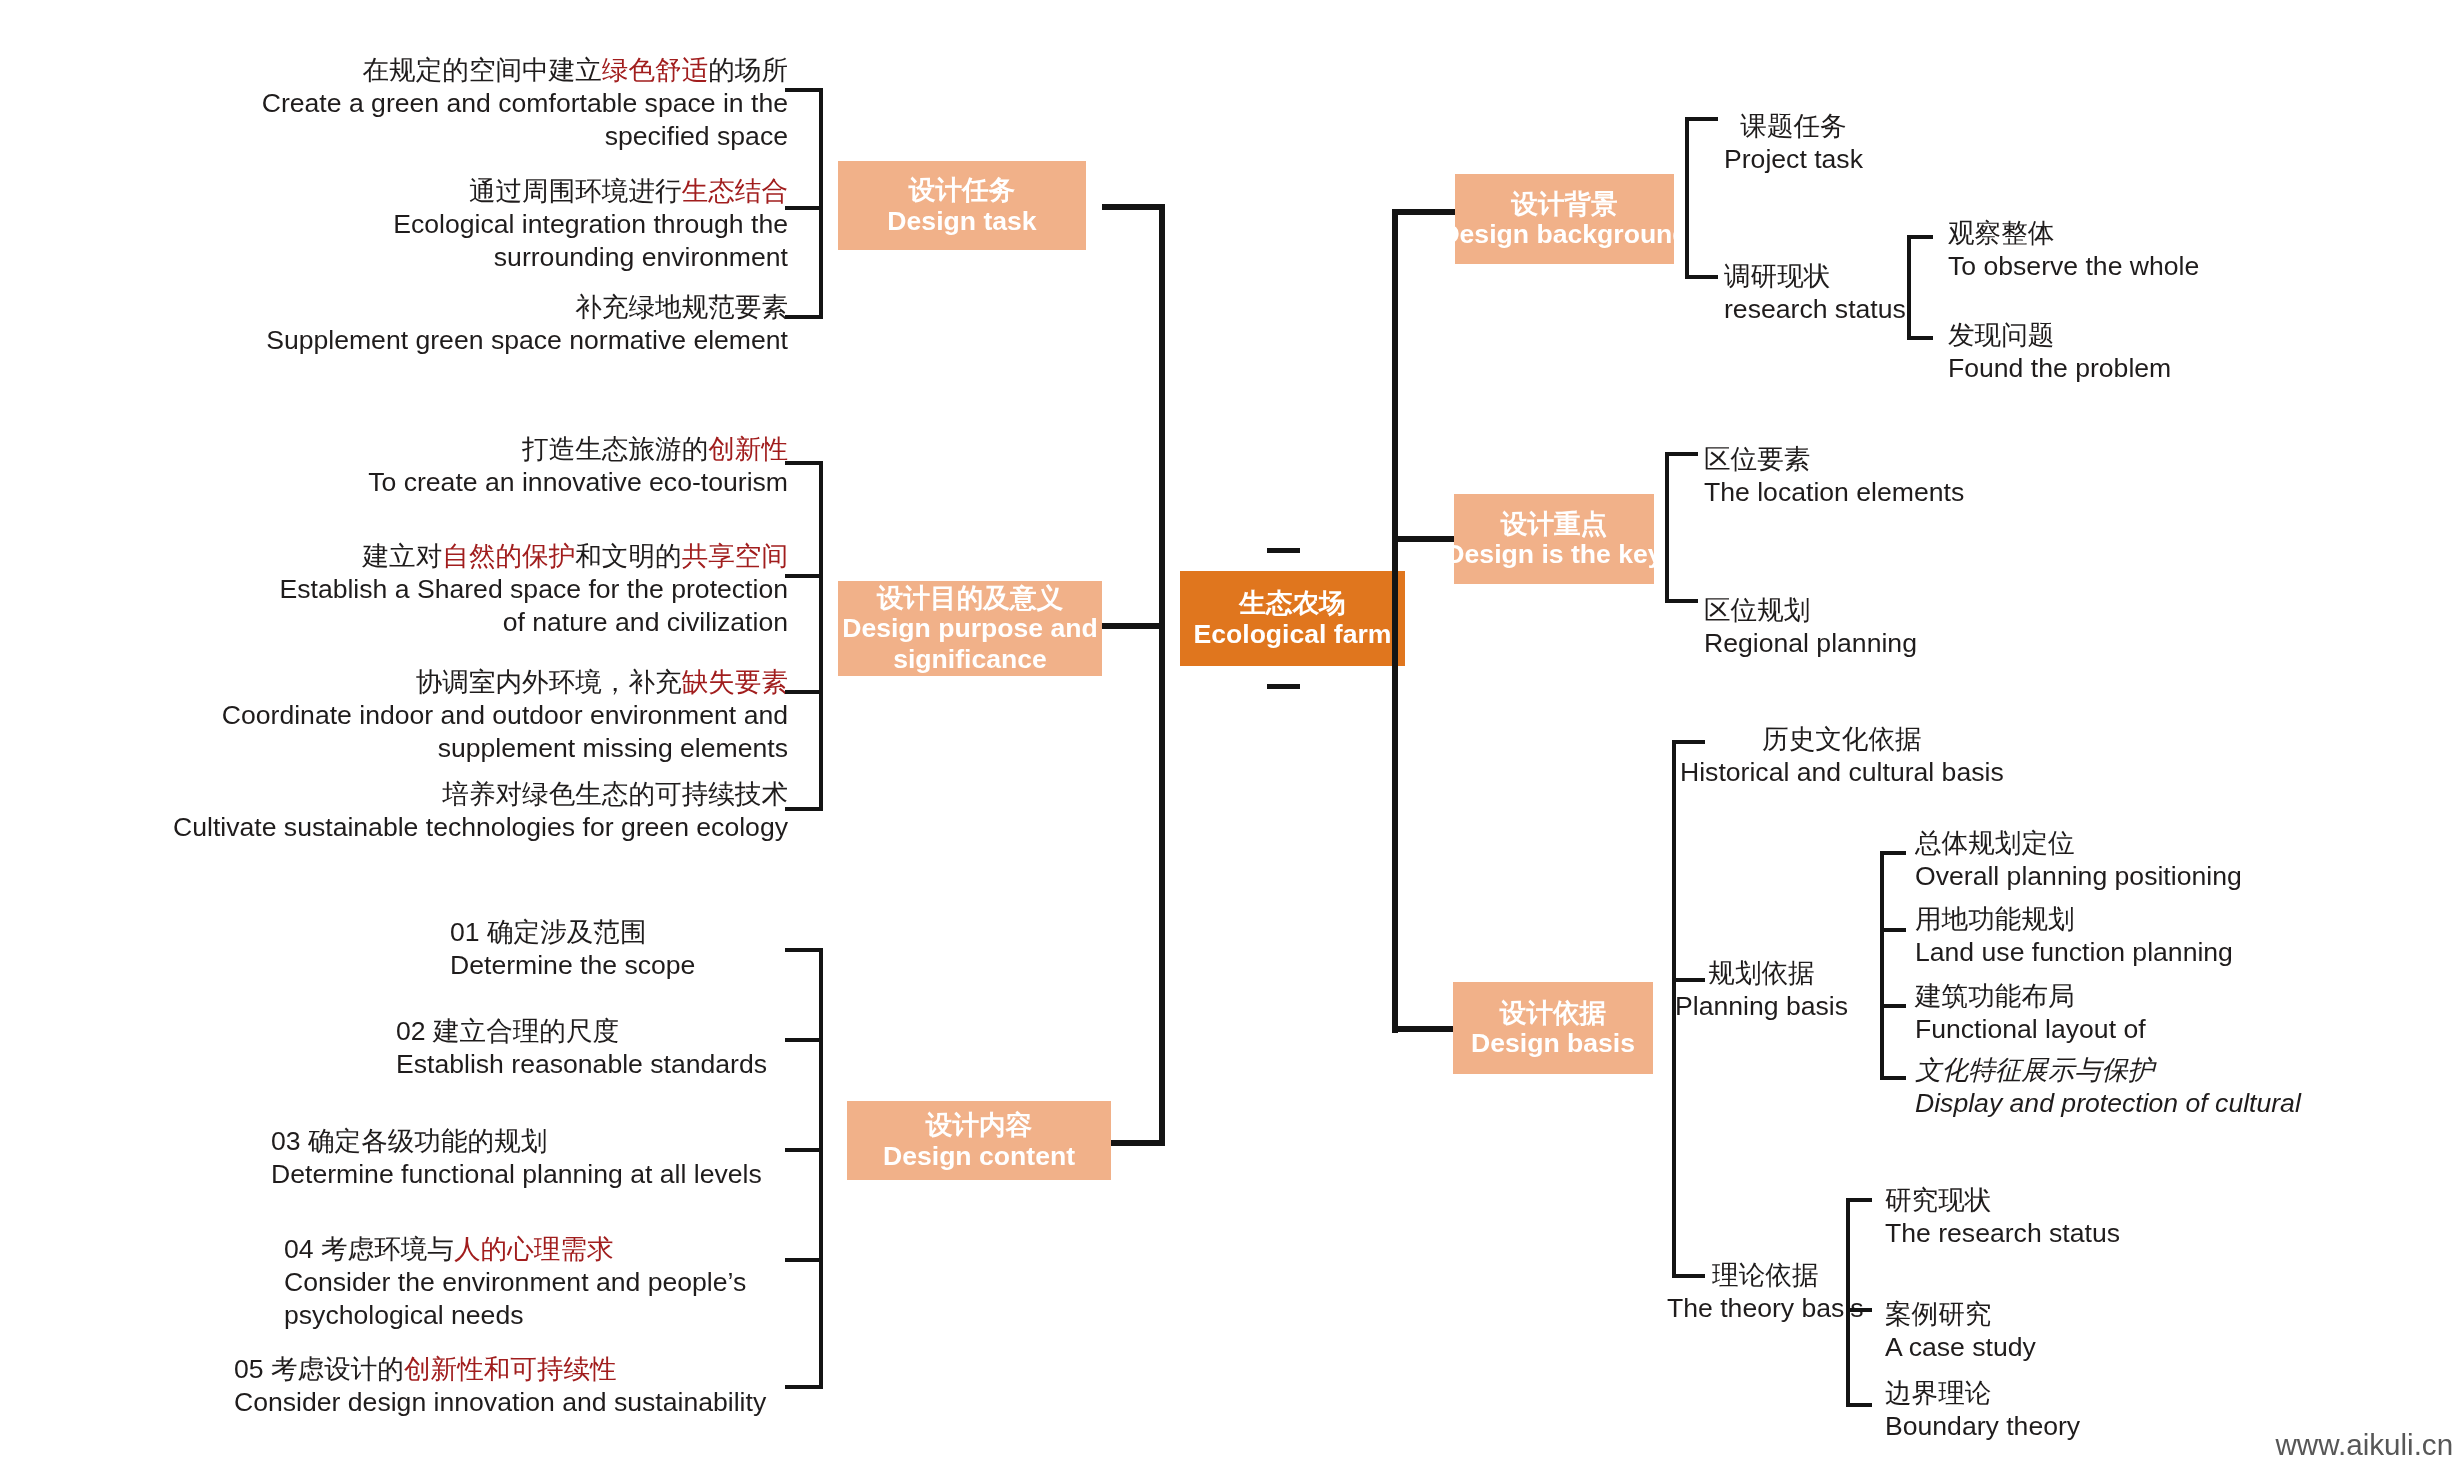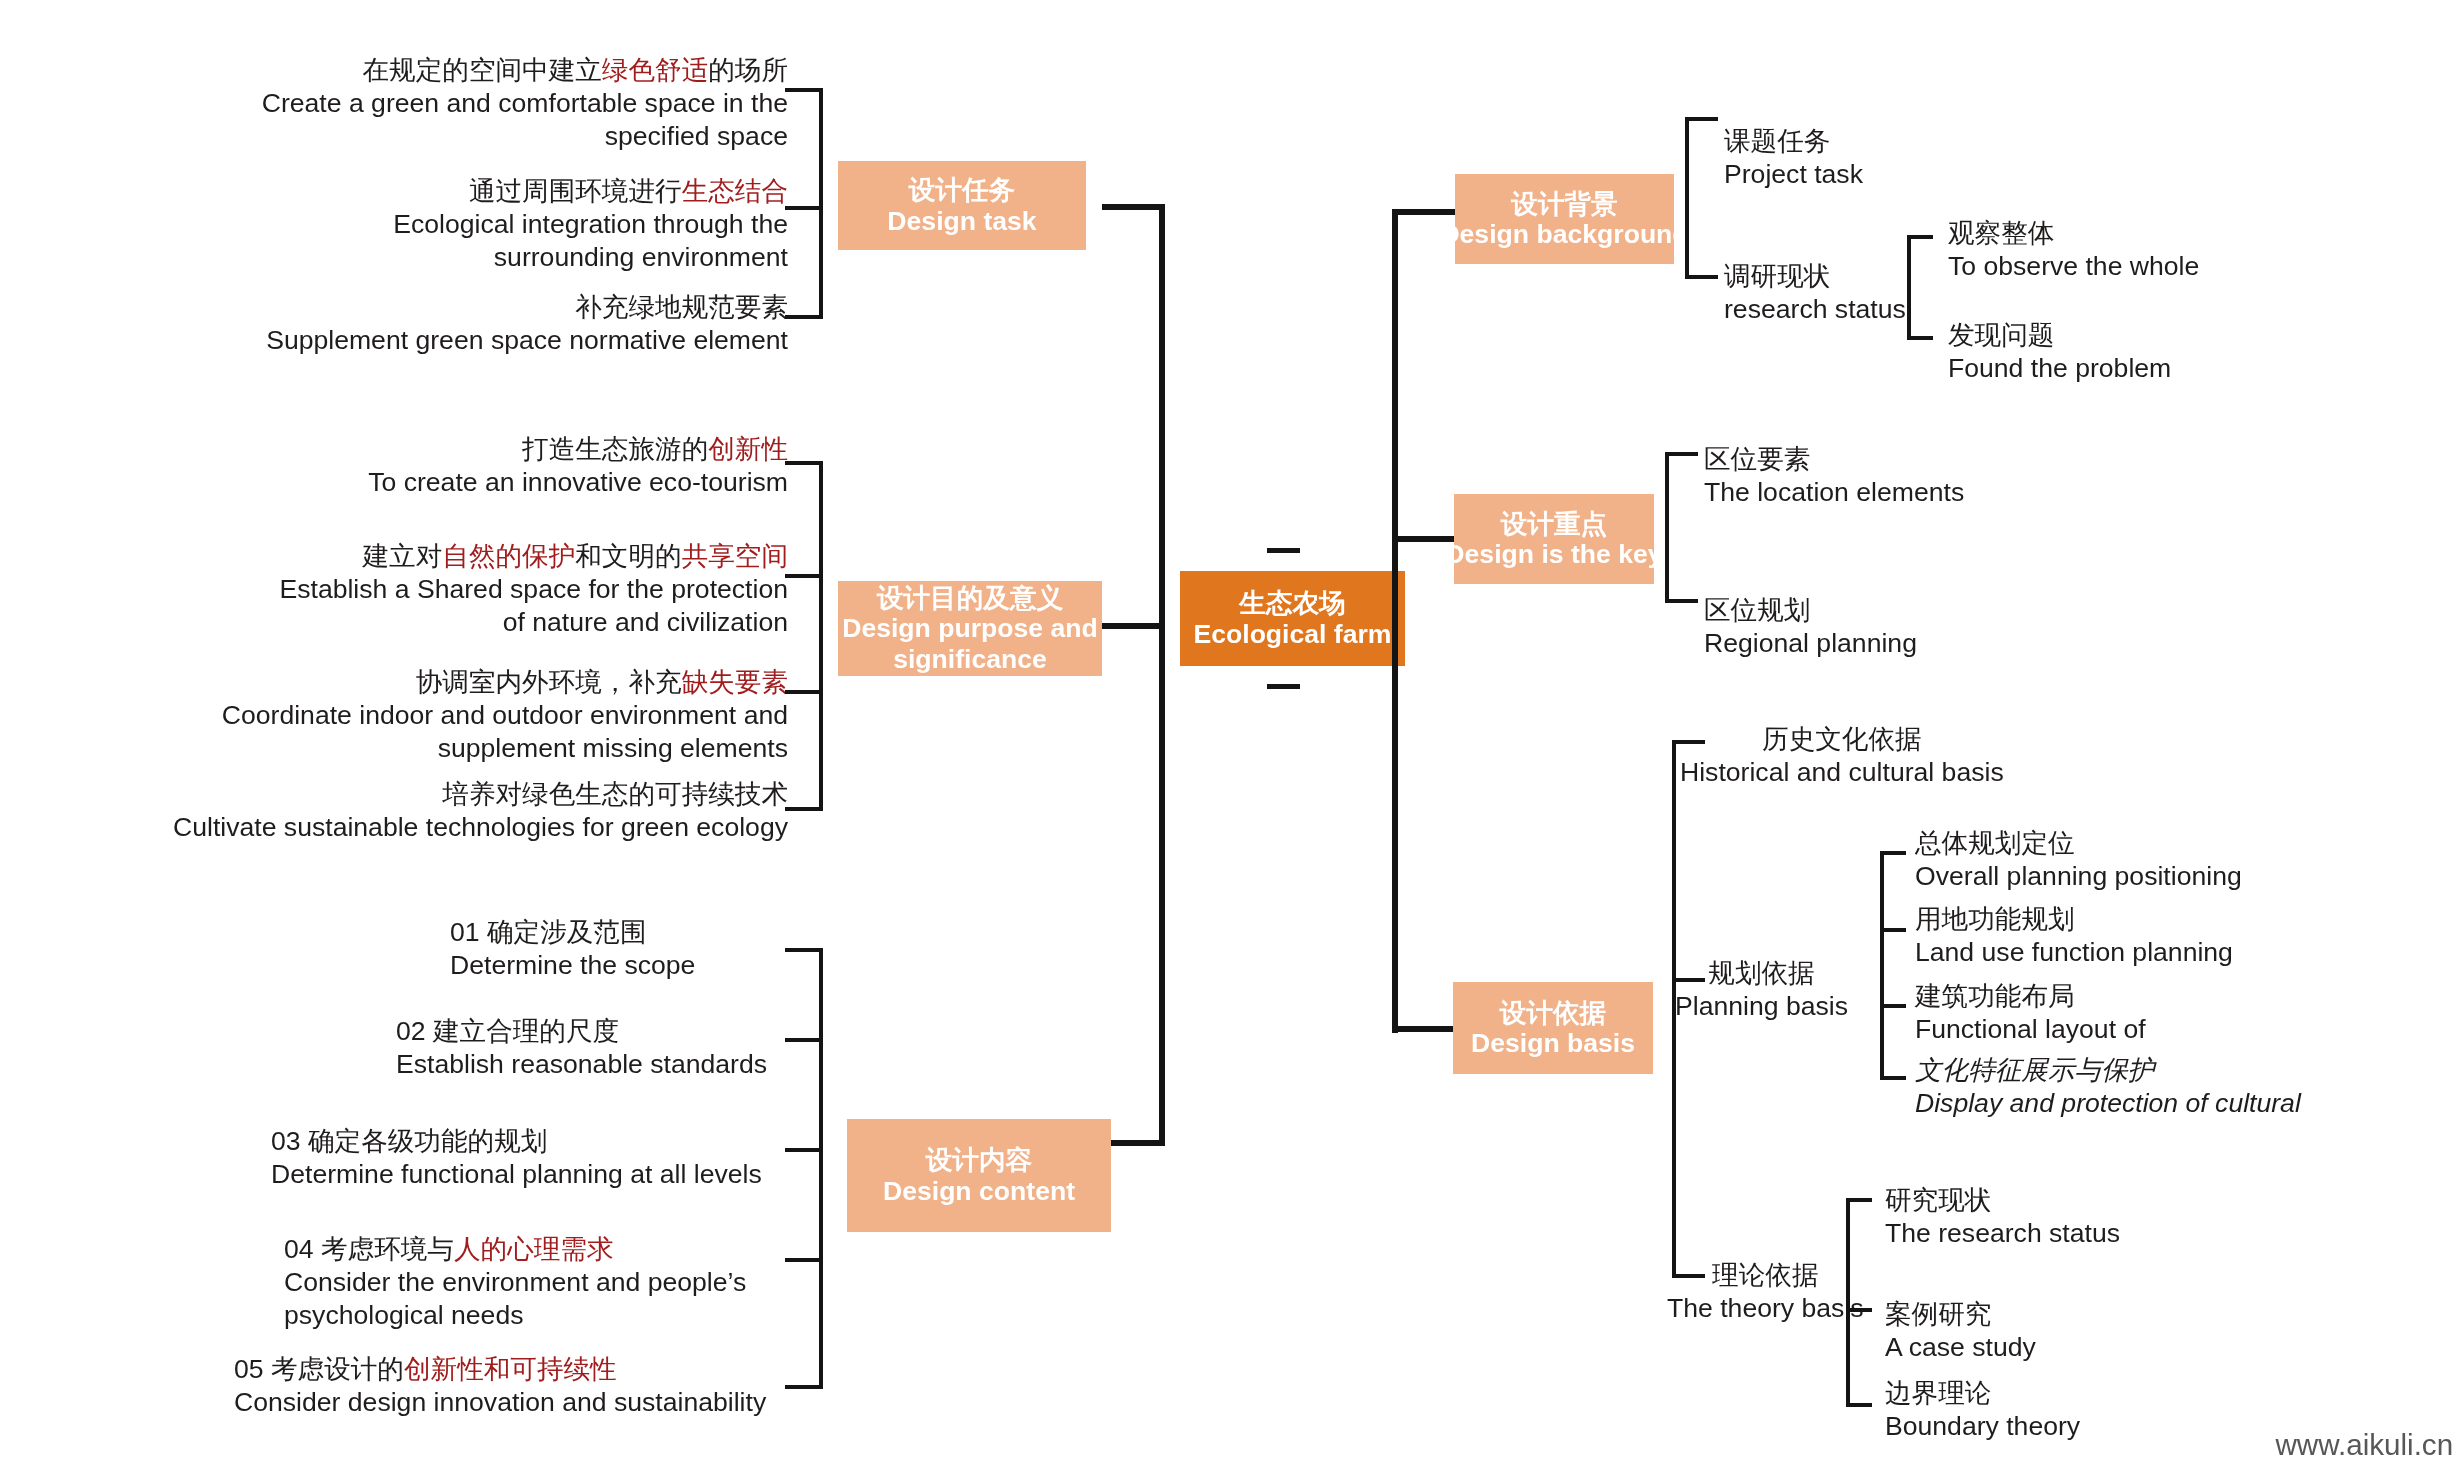--- a/index.html
+++ b/index.html
@@ -99,21 +99,21 @@
   <div class="h" style="left:785px;top:1385px;width:37px;height:3.9px;"></div>
 
   <div class="bbox" style="left:838px;top:161px;width:248px;height:89px;">
     <div>设计任务</div>
     <div>Design task</div>
   </div>
   <div class="bbox" style="left:838px;top:581px;width:264px;height:95px;">
     <div>设计目的及意义</div>
     <div class="wrap">Design purpose and significance</div>
   </div>
-  <div class="bbox" style="left:847px;top:1101px;width:264px;height:113px;margin-top:18px;">
+  <div class="bbox" style="left:847px;top:1101px;width:264px;height:79px;">
     <div>设计内容</div>
     <div>Design content</div>
   </div>
 
   <div class="h" style="left:1102px;top:204px;width:63px;height:5.9px;"></div>
   <div class="h" style="left:1102px;top:623px;width:63px;height:5.9px;"></div>
   <div class="h" style="left:1111px;top:1140px;width:54px;height:5.9px;"></div>
   <div class="v" style="left:1159px;top:204px;width:5.9px;height:942px;"></div>
 
   <div class="h" style="left:1267px;top:548px;width:33px;height:4.9px;"></div>
@@ -137,21 +137,21 @@
     <div>Design is the key</div>
   </div>
   <div class="bbox" style="left:1453px;top:982px;width:200px;height:92px;">
     <div>设计依据</div>
     <div>Design basis</div>
   </div>
 
   <div class="v" style="left:1685px;top:117px;width:3.9px;height:162px;"></div>
   <div class="h" style="left:1685px;top:117px;width:33px;height:3.9px;"></div>
   <div class="h" style="left:1685px;top:275px;width:33px;height:3.9px;"></div>
-  <div class="leaf" style="top:125px;left:1724px;">
+  <div class="leaf" style="top:110px;left:1724px;text-align:center;">
     <div>课题任务</div>
     <div>Project task</div>
   </div>
   <div class="leaf" style="top:260px;left:1724px;">
     <div>调研现状</div>
     <div>research status</div>
   </div>
 
   <div class="v" style="left:1907px;top:235px;width:3.9px;height:104px;"></div>
   <div class="h" style="left:1907px;top:235px;width:25.6px;height:3.9px;"></div>

